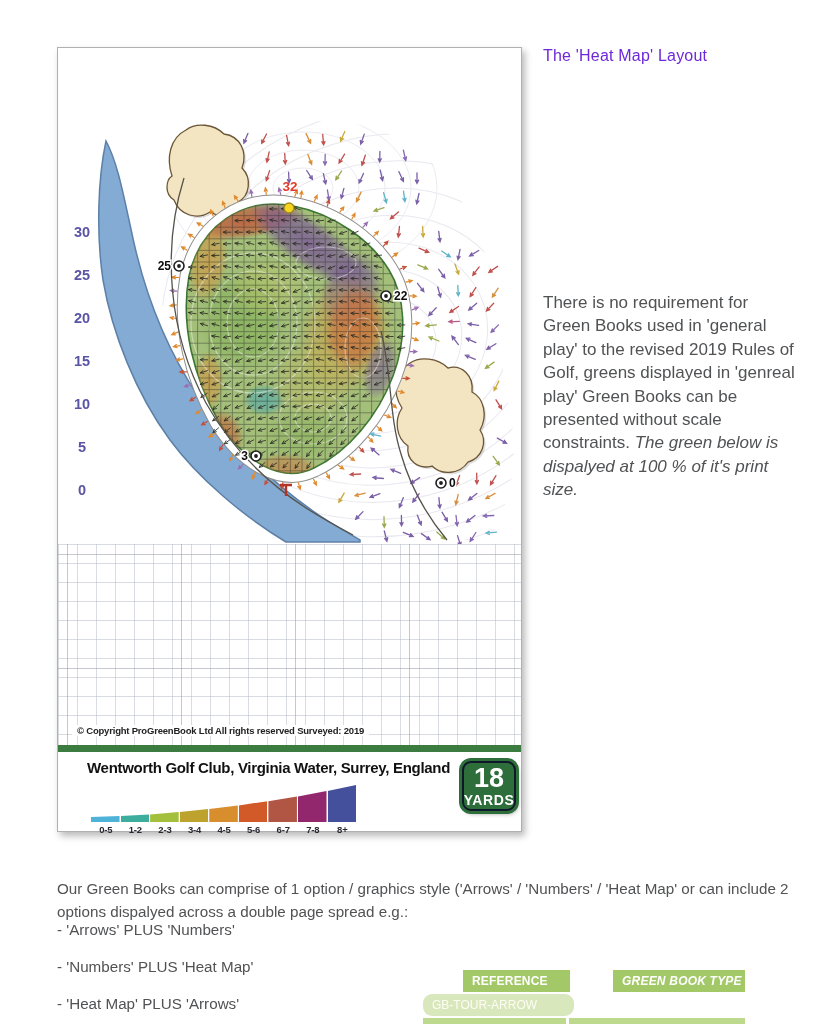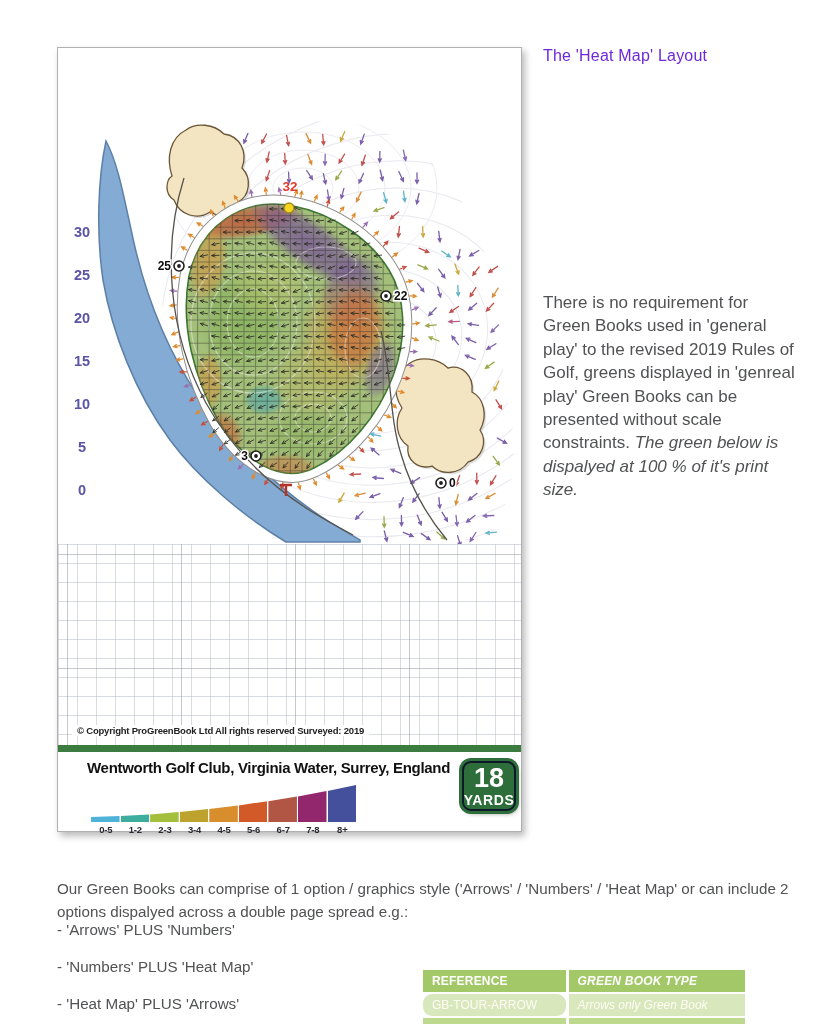--- a/index.html
+++ b/index.html
@@ -45,21 +45,21 @@
   
   .para{left:57px;top:877px;width:766px;font-size:15.2px;line-height:23.4px;color:#515254;}
   .bullet{left:57px;font-size:15.2px;color:#515254;}
   .b1{top:921px;} .b2{top:958px;} .b3{top:995px;}
 
   .ptable{left:423px;top:970px;width:322px;}
   .trow{display:flex;margin-bottom:2px;}
   .tcell{height:22px;line-height:22px;padding-left:9px;font-size:12px;color:#fff;
          box-sizing:border-box;overflow:hidden;white-space:nowrap;}
   .tc1{width:151px;margin-right:3px;} .tc2{width:187px;font-style:italic;}
-  .thead .tcell{font-weight:bold;letter-spacing:.2px;}
+  .thead .tcell{font-weight:bold;letter-spacing:.2px;margin-left:40px;}
   .partial{height:12px;}
 </style>
 </head>
 <body>
 
 <div class="abs card">
   <svg class="mapsvg" id="mapsvg" viewBox="0 0 463 496">
       <defs>
         <clipPath id="gclip">
           <path d="M 235,158 C 185,148 142,178 131,228 C 122,278 136,330 161,374 C 186,414 224,436 256,420 C 290,404 320,368 335,328 C 350,288 347,248 331,222 C 314,194 278,166 235,158 Z"></path>
@@ -815,20 +815,19 @@
 <div class="abs bullet b3">- 'Heat Map' PLUS 'Arrows'</div>
 
 <div class="abs ptable">
   <div class="trow thead">
     <div class="tcell tc1" style="background: rgb(163, 200, 104);">REFERENCE</div>
     <div class="tcell tc2" style="background: rgb(163, 200, 104);">GREEN BOOK TYPE</div>
   </div>
   <div id="table-body">
       <div class="trow">
         <div class="tcell tc1" style="background: rgb(217, 231, 188); color: rgb(253, 253, 244); border-radius: 9px;">GB-TOUR-ARROW</div>
-        <div class="tcell tc2" style="background: rgb(217, 231, 188); color: rgb(253, 253, 244);">Arrows only Green Book</div>
       </div>
     </div>
   <div class="trow">
     <div class="tcell tc1 partial" style="background: rgb(188, 217, 142);"></div>
     <div class="tcell tc2 partial" style="background: rgb(188, 217, 142);"></div>
   </div>
 </div>
 
 </body></html>

